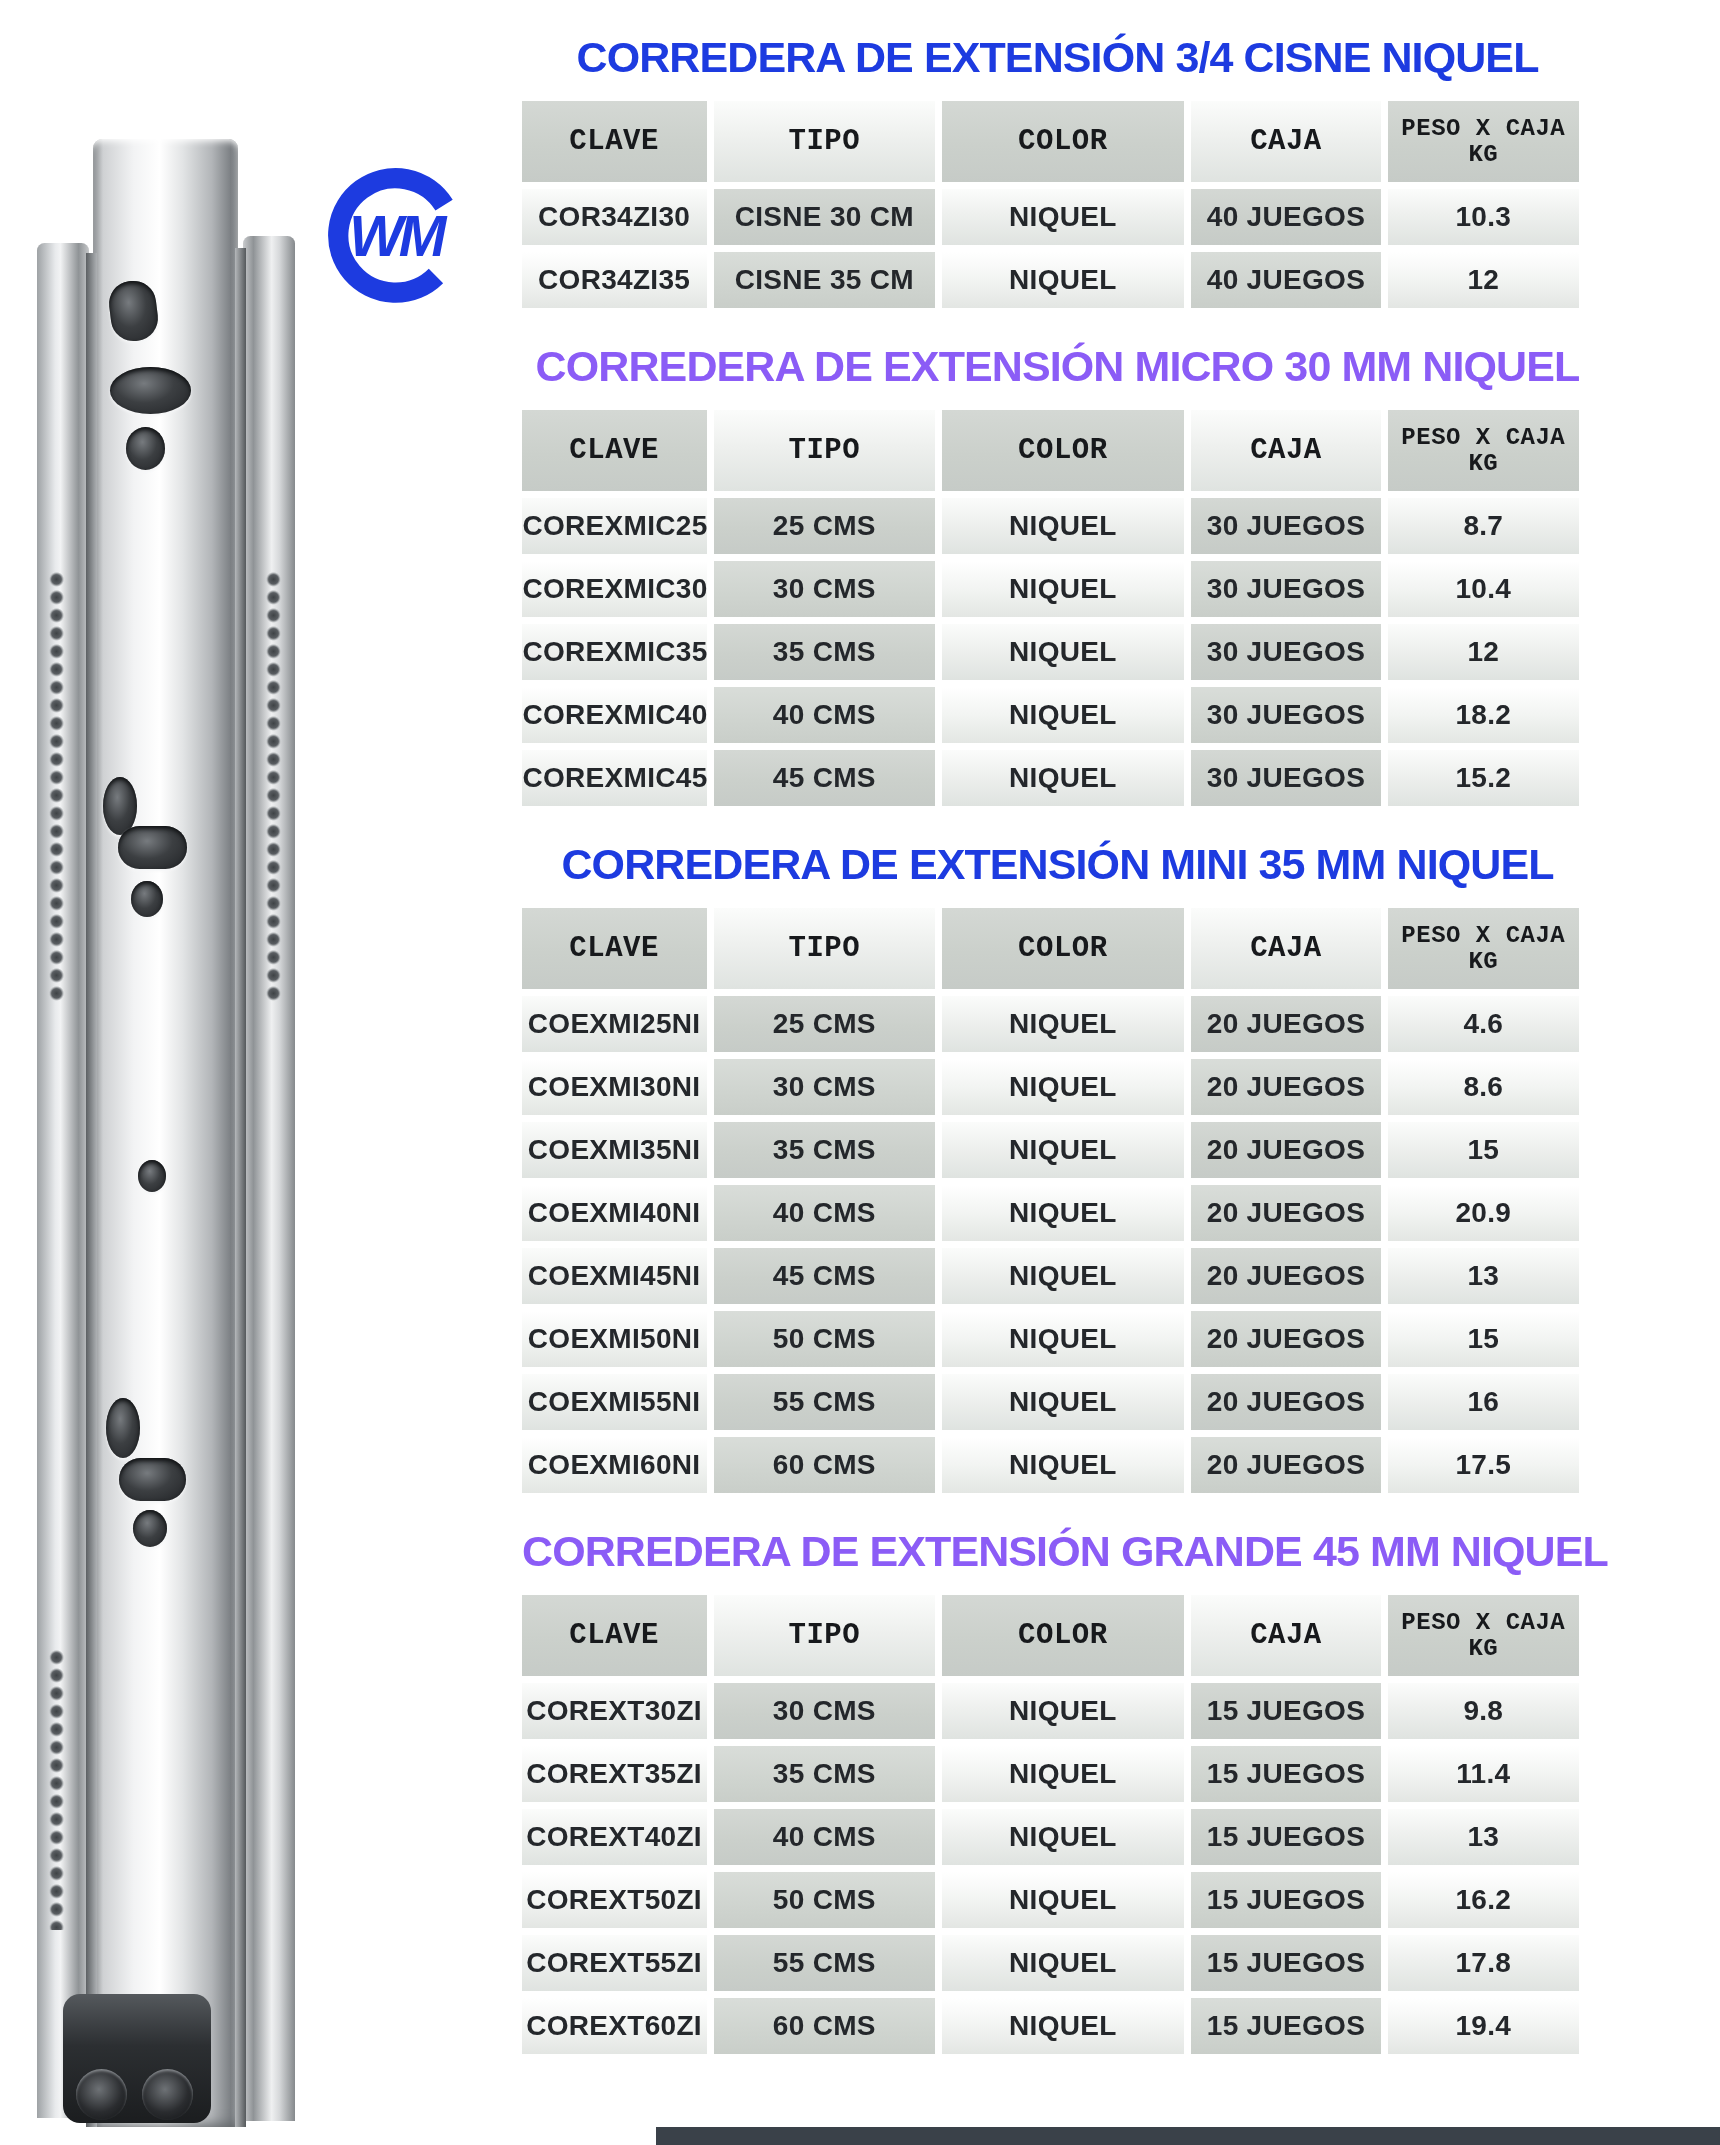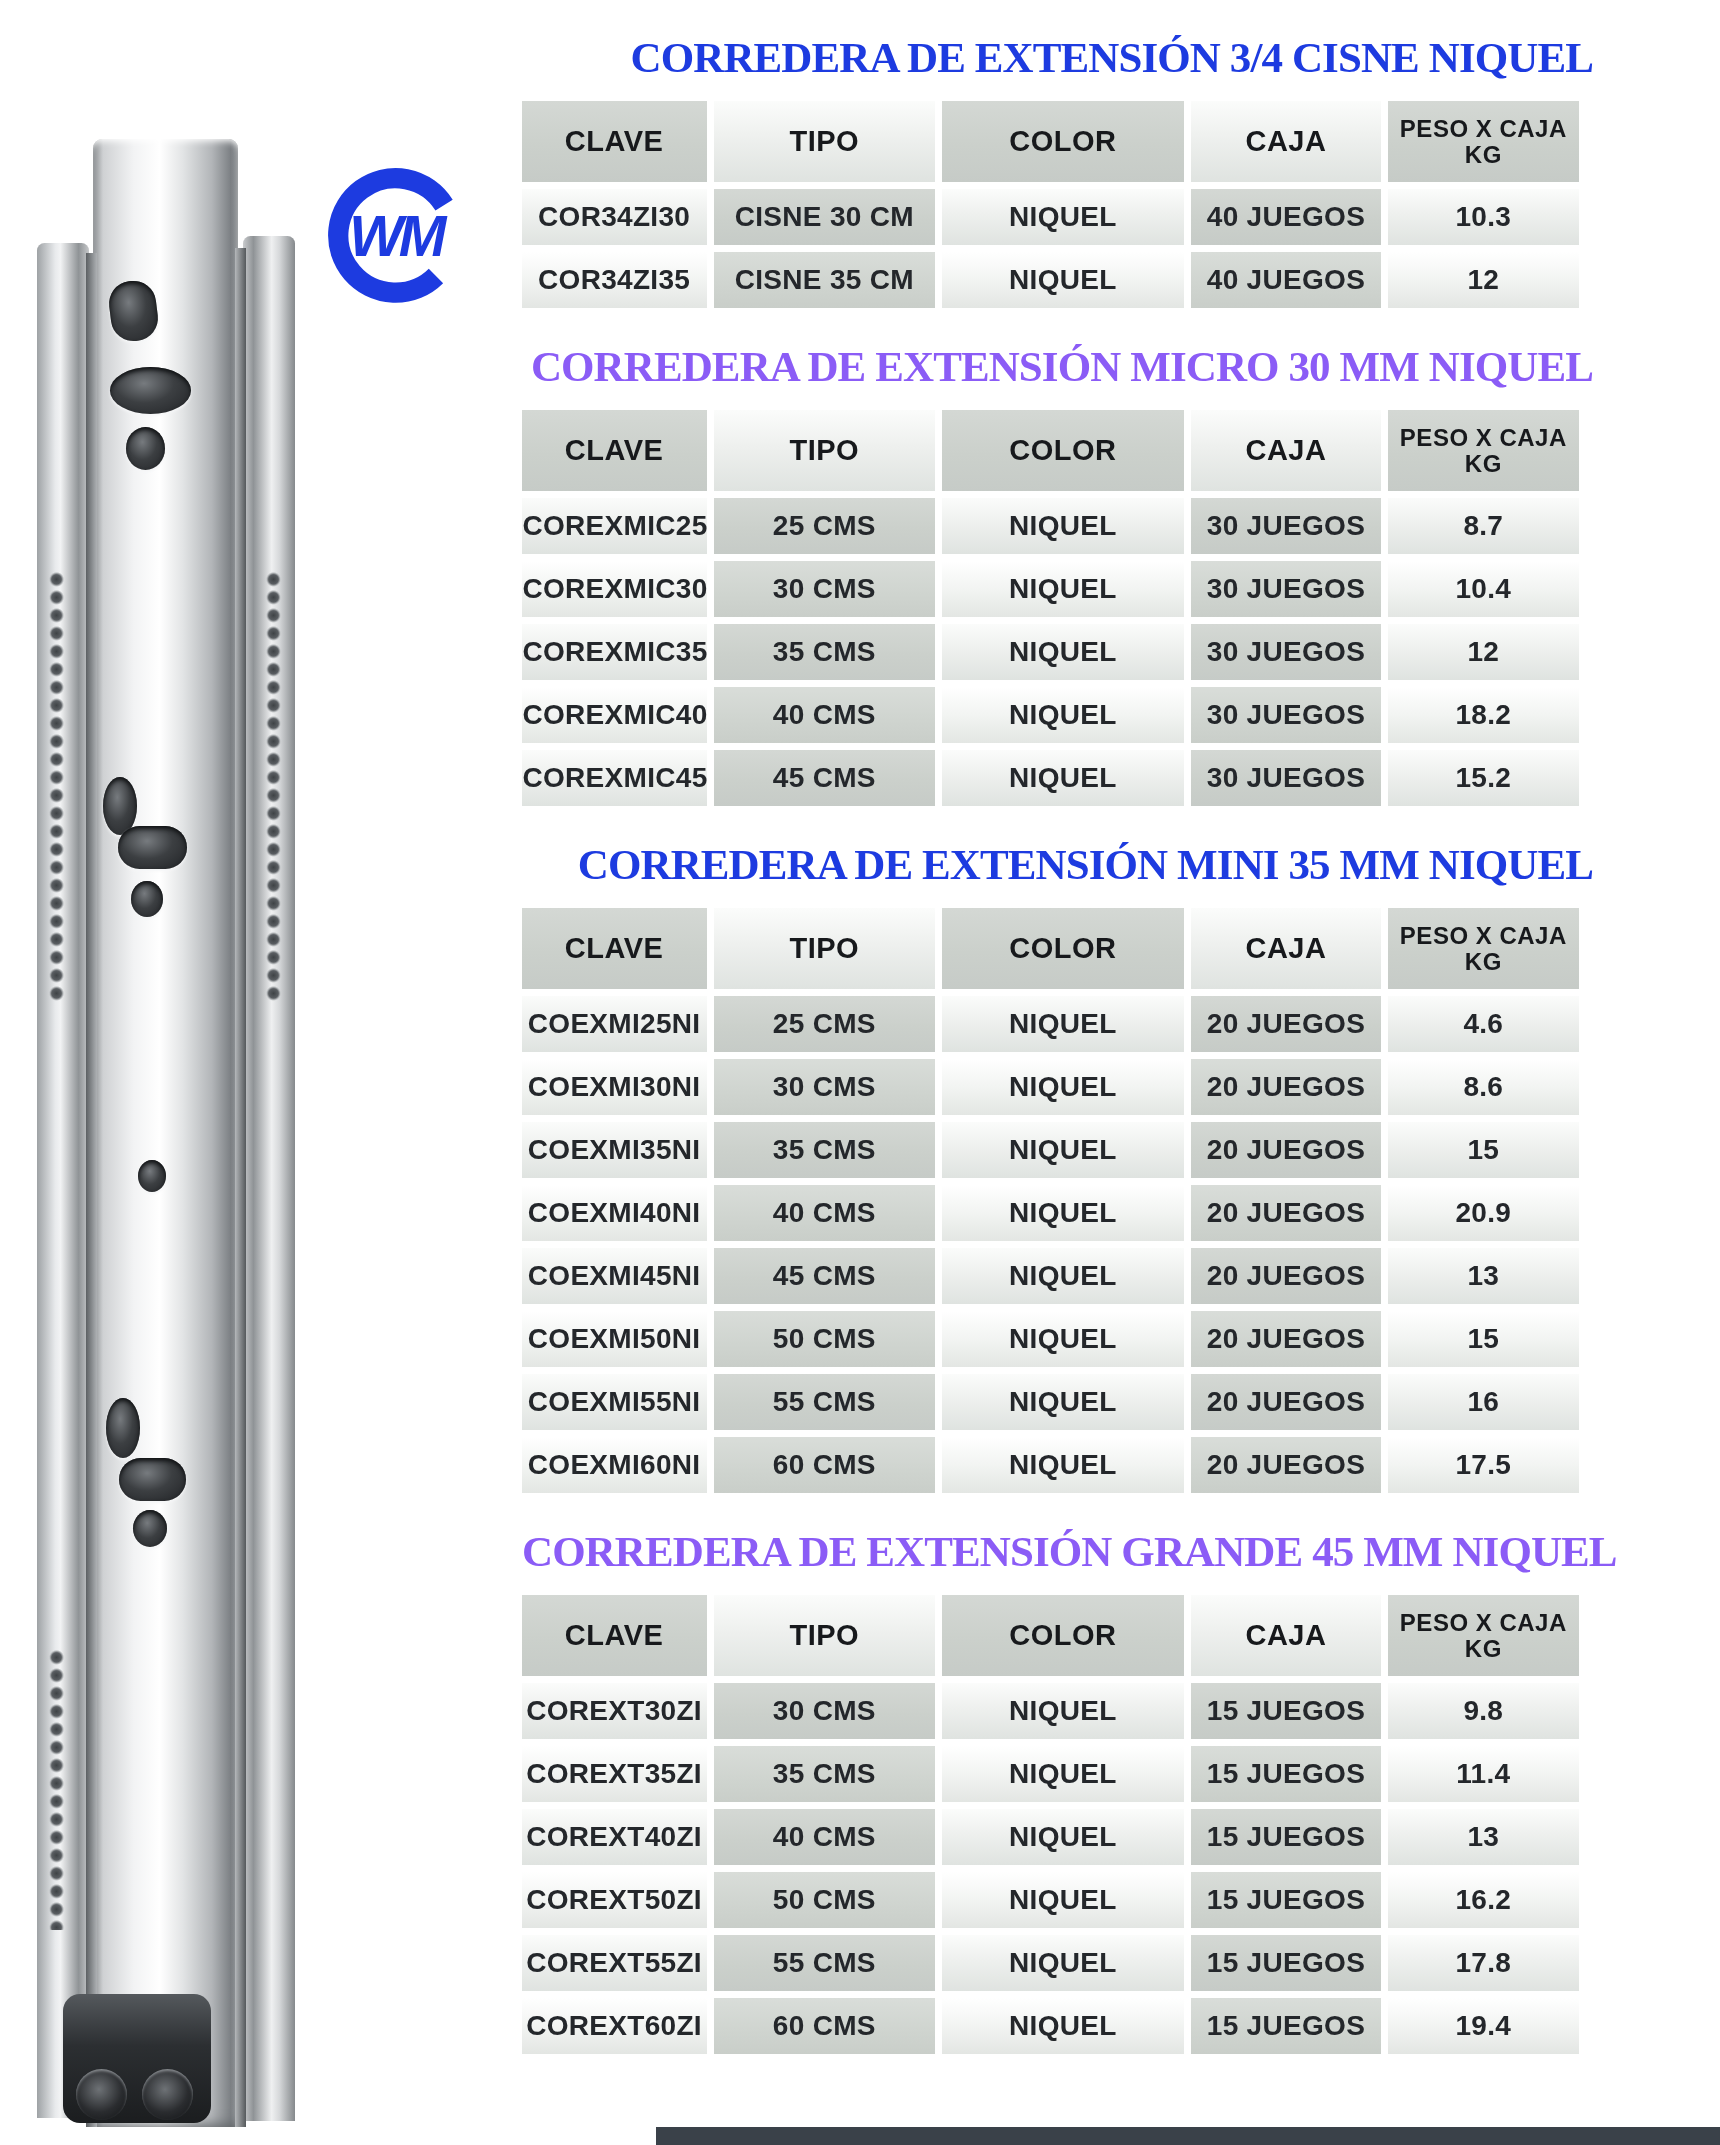--- a/index.html
+++ b/index.html
@@ -4,30 +4,30 @@
 <style>
   html,body{margin:0;padding:0;background:#ffffff;}
   .page{
     position:relative;width:1720px;height:2146px;background:#ffffff;overflow:hidden;
     font-family:"Liberation Sans",sans-serif;
   }
   
   .right-col{position:absolute;left:522px;top:34px;width:1071px;}
   .section{margin:0 0 28px 0;}
   .tbl-title{
-    margin:0 0 13px 0;text-align:right;
+    margin:0 0 13px 0;text-align:center;
     font-size:43px;line-height:47px;font-weight:bold;letter-spacing:-0.9px;
-    font-family:Liberation Serif, serif;white-space:nowrap;
+    font-family:Liberation Sans, sans-serif;white-space:nowrap;
   }
   .accent-blue{color:#1d3be0;}
   .accent-orange{color:#8b5cf6;}
   table.product{border-collapse:separate;border-spacing:7.5px;width:1071px;table-layout:fixed;margin-left:-7.5px;}
   th,td{text-align:center;vertical-align:middle;overflow:hidden;}
   th{
-    height:79px;font-size:29px;font-weight:bold;color:#17191c;letter-spacing:0.5px;
+    height:79px;font-size:29px;font-weight:bold;color:#17191c;letter-spacing:0.5px;font-family:Liberation Mono, monospace;
   }
   th .sub{display:block;font-size:24px;line-height:26px;}
   th.two-line{font-size:24px;line-height:26px;}
   td{
     height:54px;font-size:28px;font-weight:bold;color:#24272b;letter-spacing:0.3px;white-space:nowrap;
   }
   .shade-dark{background:linear-gradient(180deg,#d4d8d4 0%,#cbd0cb 55%,#c6cbc7 100%);}
   .shade-light{background:linear-gradient(180deg,#fbfcfb 0%,#eef0ee 45%,#dfe3e0 100%);}
   tbody tr:nth-child(even) .shade-light{background:linear-gradient(180deg,#ffffff 0%,#f2f4f2 50%,#e3e6e3 100%);}
   tbody tr:nth-child(even) .shade-dark{background:linear-gradient(180deg,#d9ddd9 0%,#cfd4cf 60%,#c9cec9 100%);}

